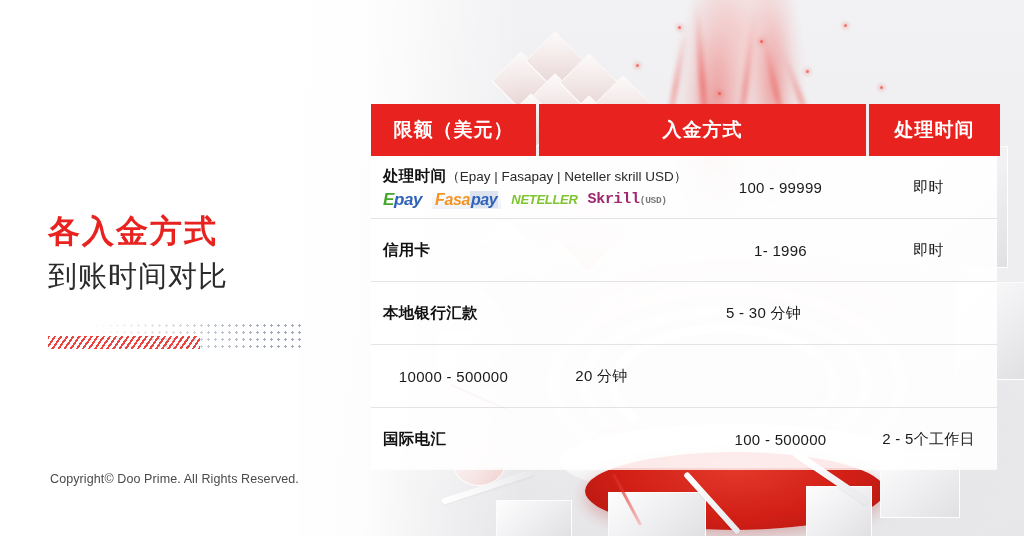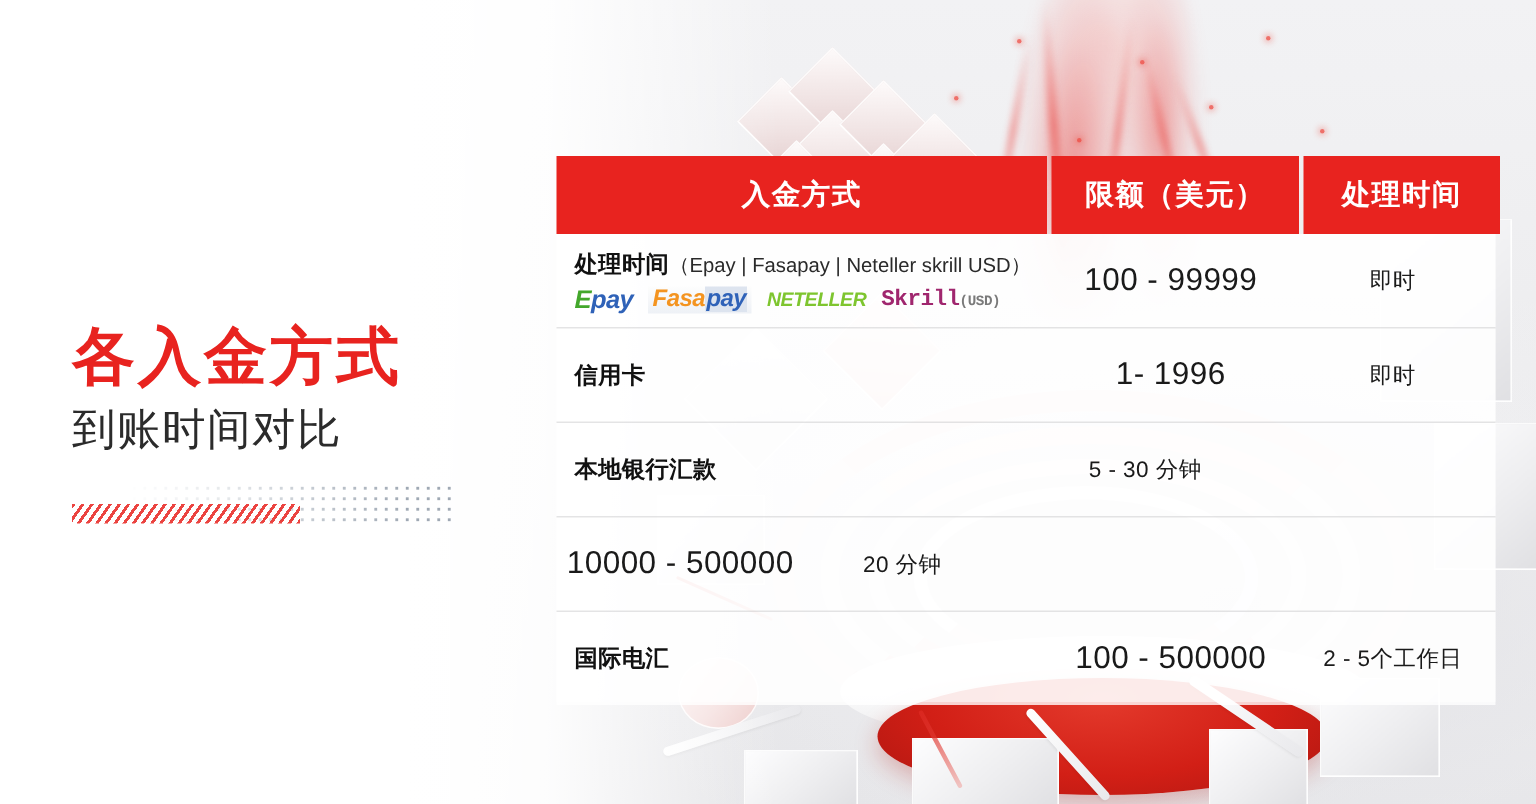--- a/index.html
+++ b/index.html
@@ -201,21 +201,21 @@
     margin-right: 17px;
     vertical-align: 22px;
   }
 
   .headline {
     position: absolute;
     left: 48px; top: 214px;
     width: 290px;
   }
   .headline .h1 {
-    font-size: 42px;
+    font-size: 32px;
     font-weight: 700;
     color: #e8231f;
     letter-spacing: 2px;
     line-height: 1.12;
     margin: 0;
   }
   .headline .h2 {
     font-size: 29px;
     font-weight: 400;
     color: #2b2b2b;
@@ -318,21 +318,21 @@
     color: #111111;
     letter-spacing: 0.3px;
     white-space: nowrap;
   }
   .method-name .sub {
     font-weight: 400;
     font-size: 13.5px;
     color: #2a2a2a;
     letter-spacing: 0;
   }
-  .amount { font-size: 21px; letter-spacing: 0.3px; color: #1a1a1a; white-space: nowrap; }
+  .amount { font-size: 15px; letter-spacing: 0.3px; color: #1a1a1a; white-space: nowrap; }
   .time   { font-size: 15px;   letter-spacing: 0.3px; color: #1a1a1a; white-space: nowrap; }
 
   
   .logos {
     display: flex;
     align-items: center;
     gap: 10px;
     margin-top: 1px;
   }
   .brand { font-size: 14px; font-weight: 800; line-height: 1; white-space: nowrap; }
@@ -428,29 +428,30 @@
     <div class="headline">
       <p class="h1">各入金方式</p>
       <p class="h2">到账时间对比</p>
     </div>
 
     <div class="deco">
       <div class="deco-dots"></div>
       <div class="deco-stripe"></div>
     </div>
 
+    <div class="copyright">Copyright© Doo Prime. All Rights Reserved.</div>
   </div>
 
   <div class="table-scrim"></div>
 
   <div class="table-wrap">
 
     <div class="t-head">
+      <div class="th col2">限额（美元）</div>
       <div class="th col1">入金方式</div>
-      <div class="th col2">限额（美元）</div>
       <div class="th col3">处理时间</div>
     </div>
 
     <div class="t-body">
 
       <div class="t-row">
         <div class="td method col1">
           <div class="method-name">
             <span>处理时间</span><span class="sub">（Epay | Fasapay | Neteller skrill USD）</span>
           </div>

